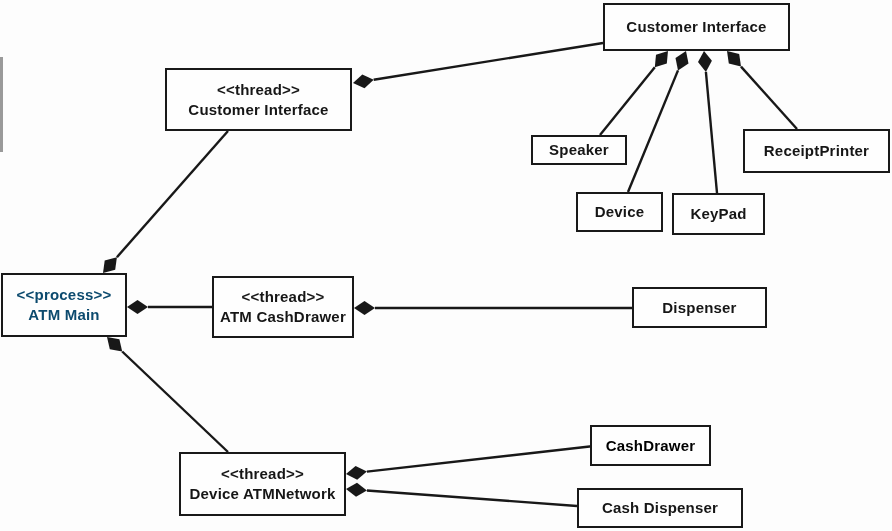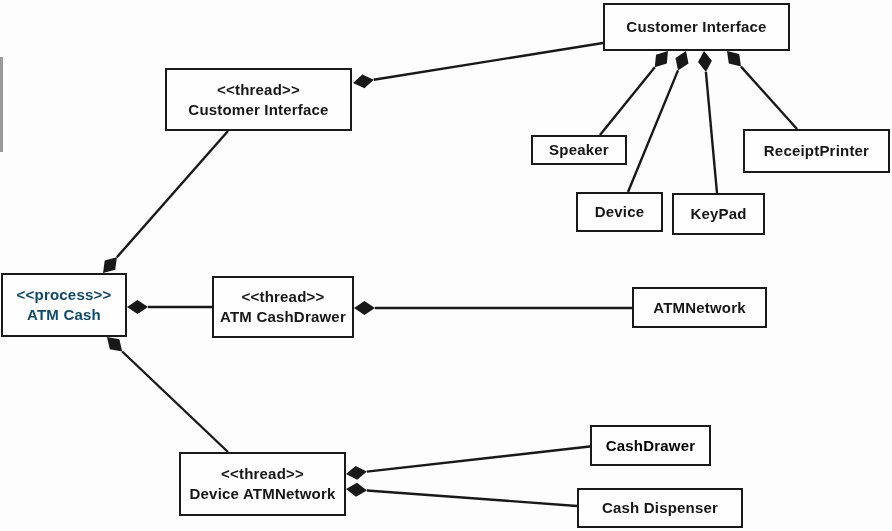--- a/index.html
+++ b/index.html
@@ -90,28 +90,28 @@
       <div class="nl">Device</div>
     </div>
     <div class="node" style="left: 743px; top: 129px; width: 147px; height: 44px; border-color: rgb(25, 25, 25); background: rgb(254, 254, 254); color: rgb(22, 22, 22);">
       <div class="nl">ReceiptPrinter</div>
     </div>
     <div class="node" style="left: 672px; top: 193px; width: 93px; height: 42px; border-color: rgb(25, 25, 25); background: rgb(254, 254, 254); color: rgb(22, 22, 22);">
       <div class="nl">KeyPad</div>
     </div>
     <div class="node" style="left: 1px; top: 273px; width: 126px; height: 64px; border-color: rgb(25, 25, 25); background: rgb(254, 254, 254); color: #0c4a6e;">
       <div class="nl">&lt;&lt;process&gt;&gt;</div>
-      <div class="nl">ATM Cash</div>
+      <div class="nl">ATM Main</div>
     </div>
     <div class="node" style="left: 212px; top: 276px; width: 142px; height: 62px; border-color: rgb(25, 25, 25); background: rgb(254, 254, 254); color: rgb(22, 22, 22);">
       <div class="nl">&lt;&lt;thread&gt;&gt;</div>
       <div class="nl">ATM CashDrawer</div>
     </div>
     <div class="node" style="left: 632px; top: 287px; width: 135px; height: 41px; border-color: rgb(25, 25, 25); background: rgb(254, 254, 254); color: rgb(22, 22, 22);">
-      <div class="nl">ATMNetwork</div>
+      <div class="nl">Dispenser</div>
     </div>
     <div class="node" style="left: 179px; top: 452px; width: 167px; height: 64px; border-color: rgb(25, 25, 25); background: rgb(254, 254, 254); color: rgb(22, 22, 22);">
       <div class="nl">&lt;&lt;thread&gt;&gt;</div>
       <div class="nl">Device ATMNetwork</div>
     </div>
     <div class="node" style="left: 590px; top: 425px; width: 121px; height: 41px; border-color: rgb(25, 25, 25); background: rgb(254, 254, 254); color: #000000;">
       <div class="nl">CashDrawer</div>
     </div>
     <div class="node" style="left: 577px; top: 488px; width: 166px; height: 40px; border-color: rgb(25, 25, 25); background: rgb(254, 254, 254); color: rgb(22, 22, 22);">
       <div class="nl">Cash Dispenser</div>

